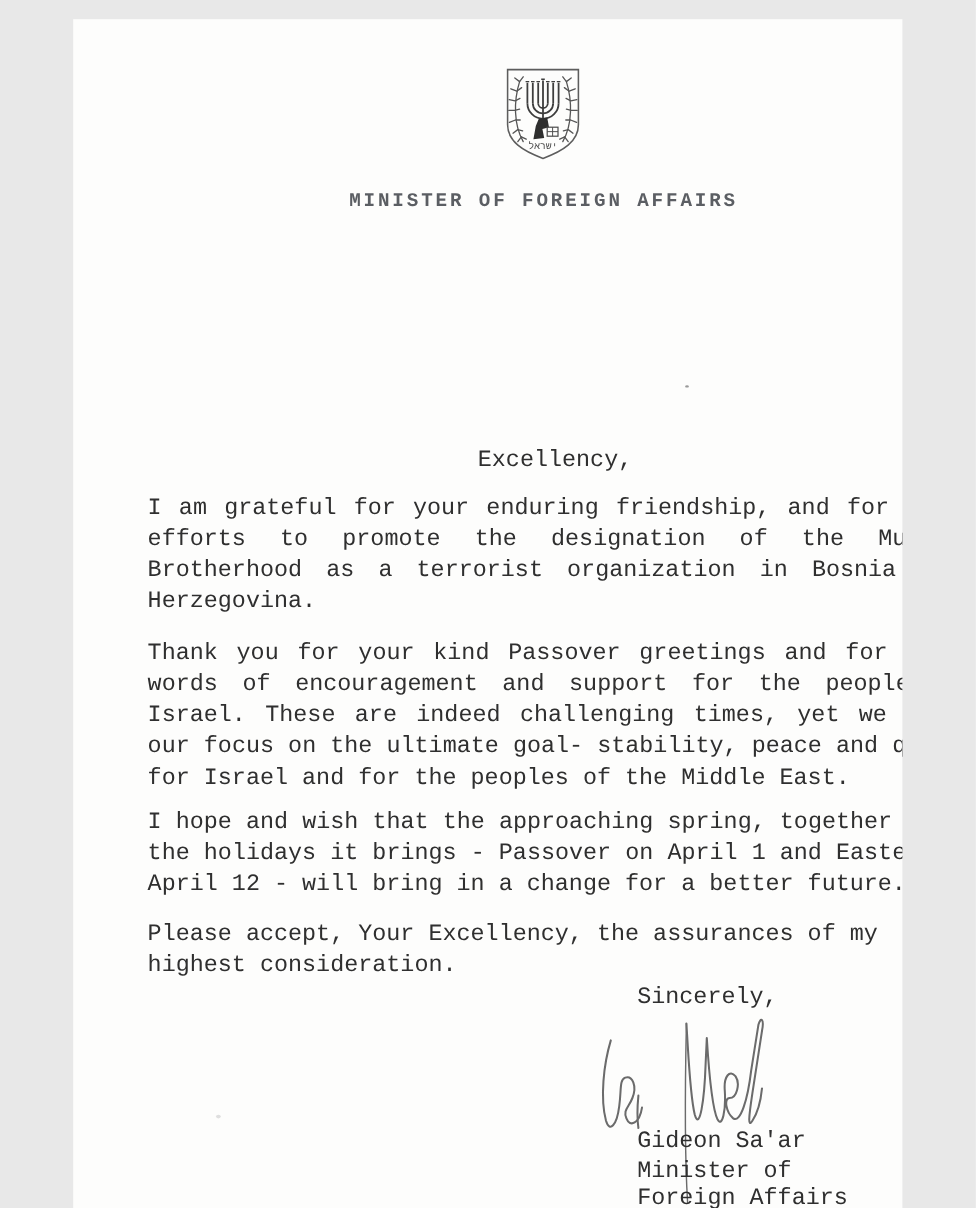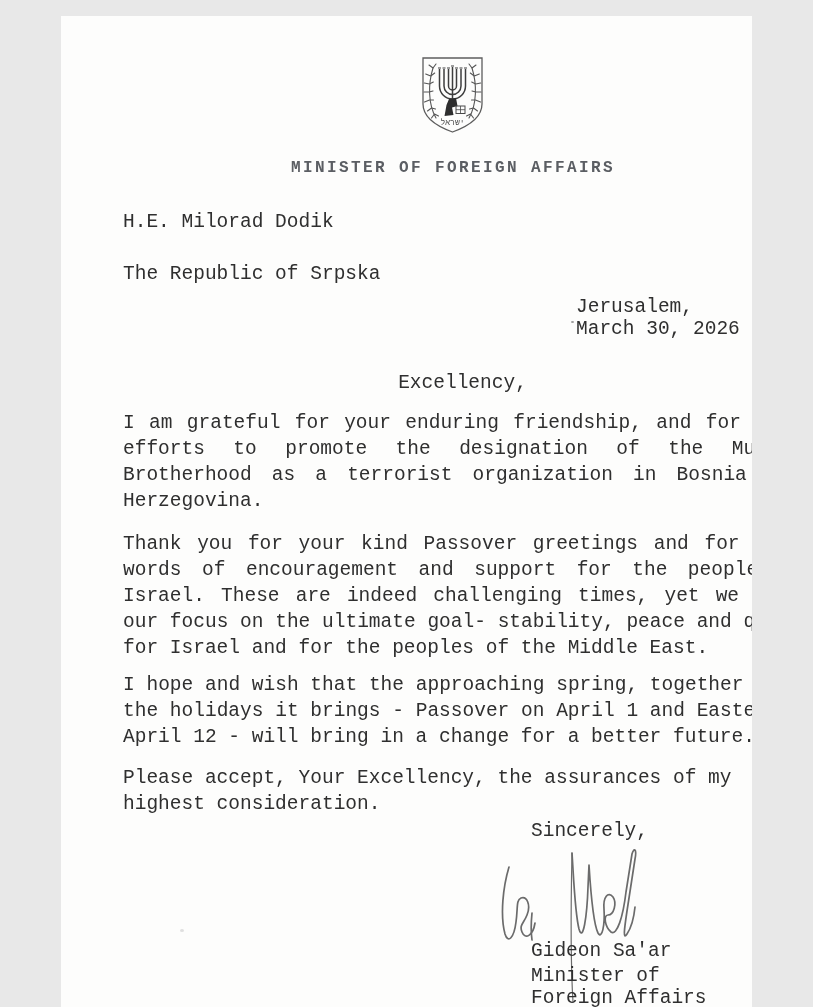--- a/index.html
+++ b/index.html
@@ -77,24 +77,21 @@
         <path d="M30,43 L37,42 L38.5,50 L33,51.5 L34.5,59 L25.5,60 L27.5,49 Z" fill="#2e2e2e" stroke="none"></path>
         <rect x="37" y="50" width="9" height="7.5" fill="none" stroke="#4a4a4a" stroke-width="1"></rect>
         <path d="M37,53.7 h9 M41.5,50 v7.5" stroke="#4a4a4a" stroke-width=".8"></path>
       </g>
       <text x="33.5" y="68.5" text-anchor="middle" font-size="8" fill="#4a4a4a">ישראל</text>
     </svg>
   </div>
 
   <div class="ministry-title">MINISTER OF FOREIGN AFFAIRS</div>
 
-  <div class="recipient"><span>H.E. Milorad Dodik</span><br>
-  <span>The Republic of Srpska</span></div>
 
-  <div class="dateline">Jerusalem, March 30, 2026</div>
   <div class="speck s1"></div>
 
   <div class="body-block">
     <p class="salutation">Excellency,</p>
     <p class="para p2">I am grateful for your enduring friendship, and for your efforts to promote the designation of the Muslim Brotherhood as a terrorist organization in Bosnia and Herzegovina.</p>
     <p class="para p1">Thank you for your kind Passover greetings and for your words of encouragement and support for the people of Israel. These are indeed challenging times, yet we keep our focus on the ultimate goal- stability, peace and quiet for Israel and for the peoples of the Middle East.</p>
     <p class="para p3">I hope and wish that the approaching spring, together with the holidays it brings - Passover on April 1 and Easter on April 12 - will bring in a change for a better future.</p>
     <p class="para p4">Please accept, Your Excellency, the assurances of my highest consideration.</p>
   </div>
 

